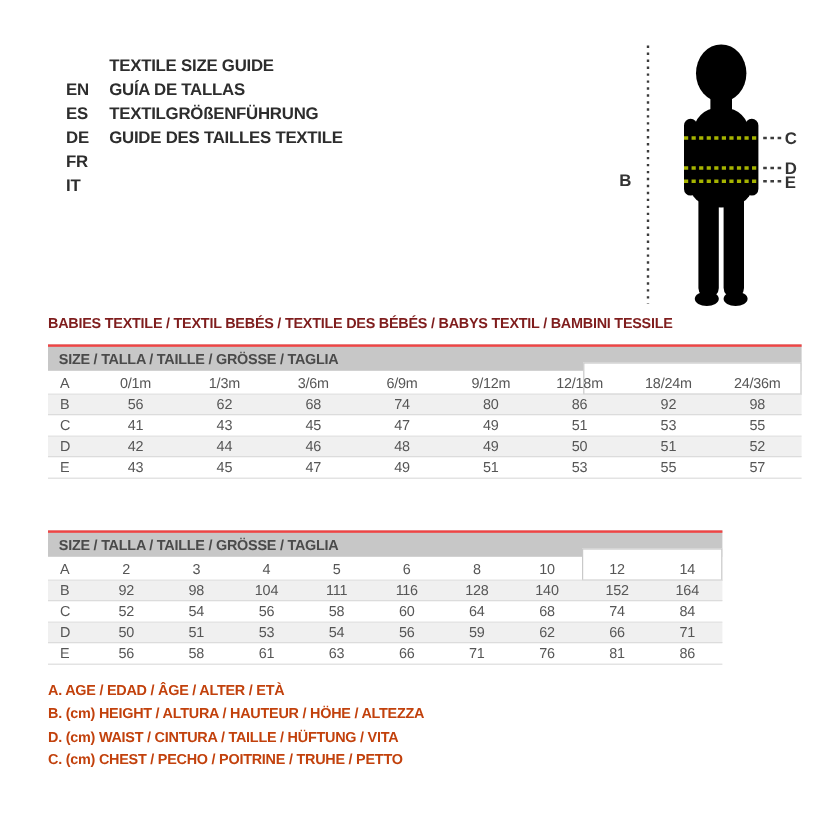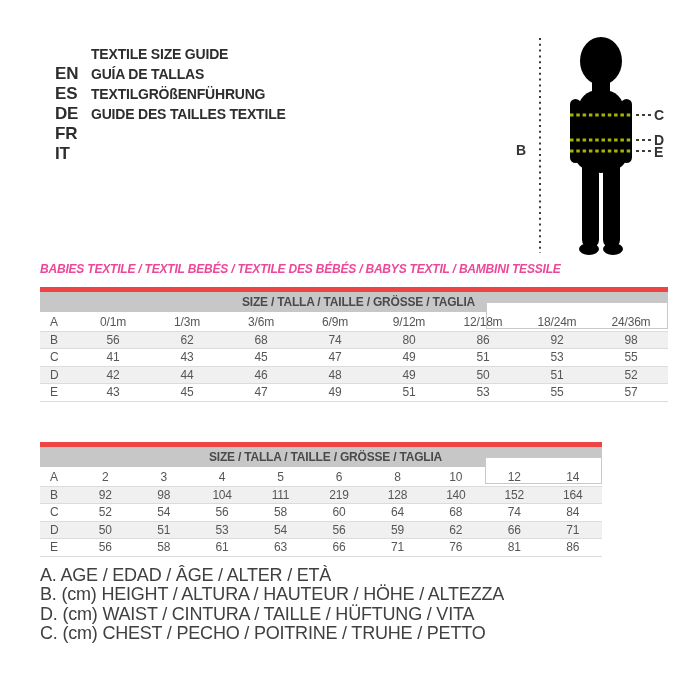--- a/index.html
+++ b/index.html
@@ -3,53 +3,53 @@
 <meta charset="utf-8">
 <style>
   html,body{margin:0;padding:0;}
   body{width:700px;height:700px;background:#ffffff;font-family:"Liberation Sans",sans-serif;
        -webkit-font-smoothing:antialiased;}
   .canvas{position:relative;width:700px;height:700px;background:#fff;overflow:hidden;}
 
   
   .lang-block{position:absolute;left:55px;top:44px;}
   .lang-row{display:flex;height:20px;align-items:center;}
-  .lang-code{width:36px;font-size:17px;font-weight:700;color:#2d2d2d;letter-spacing:-0.2px;margin-top:40px;}
+  .lang-code{width:36px;font-size:14px;font-weight:700;color:#2d2d2d;letter-spacing:-0.2px;margin-top:40px;}
   .lang-label{font-size:14px;font-weight:700;color:#2d2d2d;letter-spacing:-0.2px;white-space:nowrap;}
 
   
   .figure{position:absolute;left:490px;top:20px;width:210px;height:250px;}
   .figure text{font-family:"Liberation Sans",sans-serif;font-size:14px;font-weight:600;fill:#333;}
 
   
-  .sec-title{position:absolute;left:40px;font-size:12px;font-weight:700;color:#ec4899;
-             letter-spacing:-0.2px;white-space:nowrap;font-style:italic;}
+  .sec-title{position:absolute;left:40px;font-size:12px;font-weight:700;color:#7f1d1d;
+             letter-spacing:-0.2px;white-space:nowrap;}
   .babies-title{top:262px;}
   .children-title{top:422px;}
 
   
   .table{position:absolute;left:40px;}
   .babies{top:287px;width:628px;}
   .children{top:442px;width:562px;}
-  .t-bar{height:20px;line-height:20px;background:#c7c7c7;border-top:5px solid #ef4444;
+  .t-bar{height:20px;line-height:20px;background:#c7c7c7;border-top:2px solid #ef4444;
          padding-left:9px;font-size:12px;font-weight:700;color:#4a4a4a;letter-spacing:-0.2px;
-         position:relative;z-index:0;text-align:center;}
+         position:relative;z-index:0;}
   .t-rows{position:relative;z-index:2;margin-top:2px;}
   .t-row{display:flex;height:17.5px;align-items:center;border-bottom:1px solid #dcdcdc;
          font-size:12px;color:#565656;letter-spacing:-0.2px;box-sizing:border-box;}
   .t-row.stripe{background:#f0f0f0;}
   .t-letter{width:26px;padding-left:10px;flex:none;}
   .t-cell{flex:1;text-align:center;}
   .hl-box{position:absolute;background:#ffffff;border:1px solid #c9c9c9;z-index:1;}
   .babies .hl-box{left:446px;top:15px;width:180px;height:25px;}
   .children .hl-box{left:445px;top:15px;width:115px;height:25px;}
 
   
   .legend{position:absolute;left:40px;top:566px;}
-  .legend-line{height:19.4px;line-height:19.4px;font-size:18px;font-weight:400;color:#404040;
+  .legend-line{height:19.4px;line-height:19.4px;font-size:12px;font-weight:700;color:#c2410c;
                letter-spacing:-0.2px;white-space:nowrap;}
 </style>
 </head>
 <body>
 
 <div class="canvas">
 
   <div class="lang-block">
       <div class="lang-row">
         <span class="lang-code">EN</span>
@@ -181,21 +181,21 @@
           <span class="t-cell">10</span>
           <span class="t-cell">12</span>
           <span class="t-cell">14</span>
         </div>
         <div class="t-row stripe">
           <span class="t-letter">B</span>
           <span class="t-cell">92</span>
           <span class="t-cell">98</span>
           <span class="t-cell">104</span>
           <span class="t-cell">111</span>
-          <span class="t-cell">219</span>
+          <span class="t-cell">116</span>
           <span class="t-cell">128</span>
           <span class="t-cell">140</span>
           <span class="t-cell">152</span>
           <span class="t-cell">164</span>
         </div>
         <div class="t-row">
           <span class="t-letter">C</span>
           <span class="t-cell">52</span>
           <span class="t-cell">54</span>
           <span class="t-cell">56</span>

